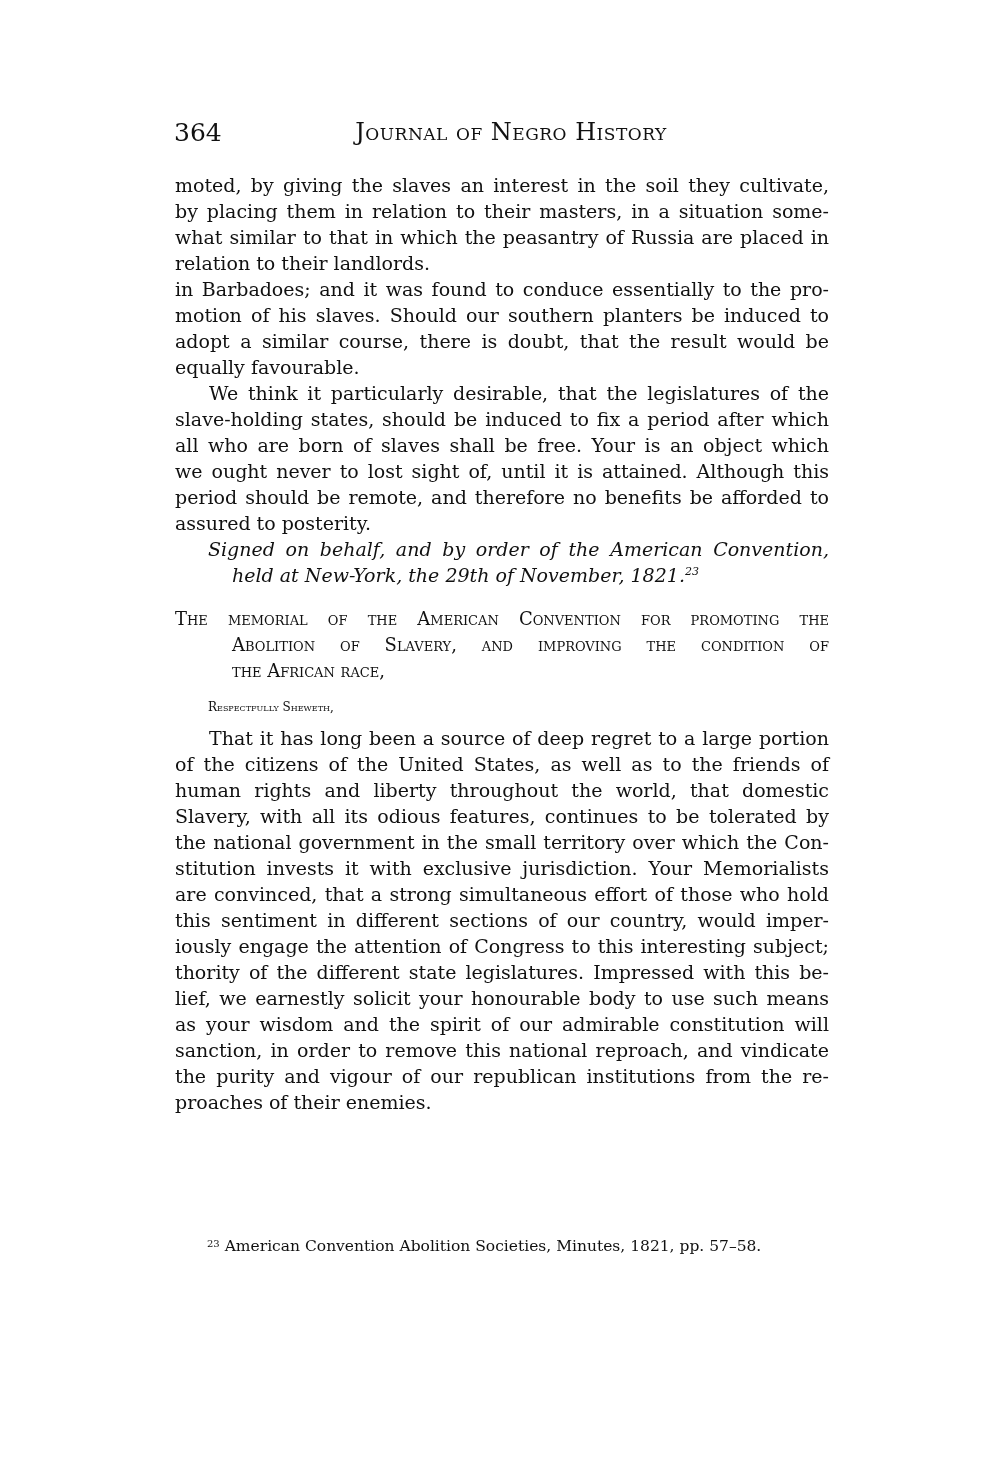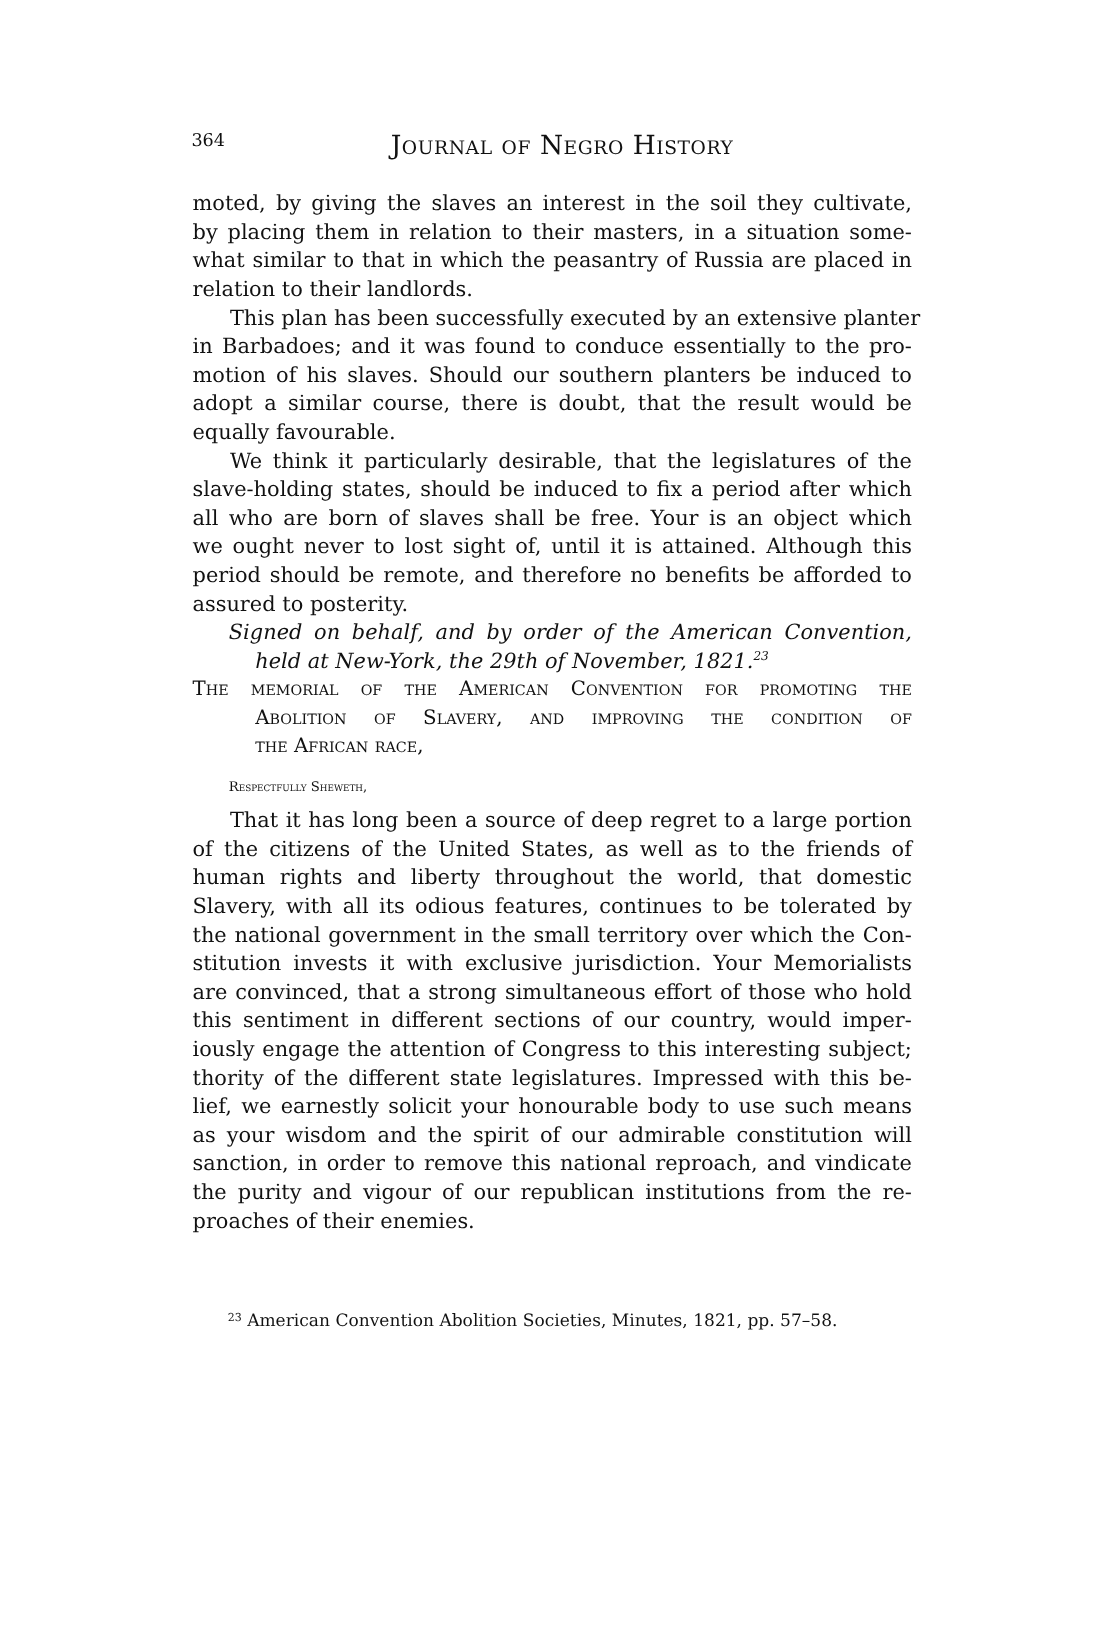--- a/index.html
+++ b/index.html
@@ -7,21 +7,21 @@
   .page {
     position: absolute; left: 0; top: 0; width: 1000px; height: 1477px;
     font-family: "DejaVu Serif", "Liberation Serif", serif;
     color: #111;
   }
   .header {
     position: absolute; top: 118px; left: 174px; width: 656px; height: 30px;
   }
   .page-number {
     position: absolute; left: 0; top: 0;
-    font-size: 16px; letter-spacing: 0px;
+    font-size: 25px; letter-spacing: 0px;
   }
   .running-title {
     position: absolute; left: 0; right: 0; top: 0; text-align: center;
     font-size: 24px; font-variant: small-caps; letter-spacing: 0.5px;
     padding-left: 18px;
   }
   .body-text {
     position: absolute; left: 175px; top: 172px; width: 654px;
     font-size: 19px; line-height: 26px; text-align: justify;
   }
@@ -30,28 +30,28 @@
     text-align: justify; text-align-last: justify;
   }
   .line.last { text-align-last: left; }
   .indent { padding-left: 34px; }
   .para { margin: 0; }
   .italic { font-style: italic; }
   .sig-line1 { padding-left: 33px; }
   .sig-line2 { padding-left: 57px; text-align-last: left; }
   sup { font-size: 11px; vertical-align: 7px; line-height: 0; }
   .smallcaps { font-variant: small-caps; }
-  .heading { }
+  .heading { margin-top: 18px; }
   .heading .line { font-size: 18px; }
   .heading .hang { padding-left: 57px; }
   .greeting { margin-top: 10px; }
   .greeting .line { padding-left: 33px; text-align-last: left; font-size: 12px; }
   .gap-before { margin-top: 5px; }
   .footnote {
-    position: absolute; left: 207px; top: 1190px; width: 620px;
+    position: absolute; left: 207px; top: 1236px; width: 620px;
     font-size: 15.5px; line-height: 20px; white-space: nowrap;
   }
   .footnote sup { font-size: 10px; vertical-align: 4px; }
 </style>
 </head>
 <body>
 
 <div class="page">
 
   <div class="header">
@@ -62,21 +62,20 @@
   <div class="body-text">
 
     <div class="para">
       <span class="line">moted, by giving the slaves an interest in the soil they cultivate,</span>
       <span class="line">by placing them in relation to their masters, in a situation some-</span>
       <span class="line">what similar to that in which the peasantry of Russia are placed in</span>
       <span class="line last">relation to their landlords.</span>
     </div>
 
     <div class="para">
-      <span class="line indent">This plan has been successfully executed by an extensive planter</span>
       <span class="line">in Barbadoes; and it was found to conduce essentially to the pro-</span>
       <span class="line">motion of his slaves.  Should our southern planters be induced to</span>
       <span class="line">adopt a similar course, there is doubt, that the result would be</span>
       <span class="line last">equally favourable.</span>
     </div>
 
     <div class="para">
       <span class="line indent">We think it particularly desirable, that the legislatures of the</span>
       <span class="line">slave-holding states, should be induced to fix a period after which</span>
       <span class="line">all who are born of slaves shall be free.  Your is an object which</span>

